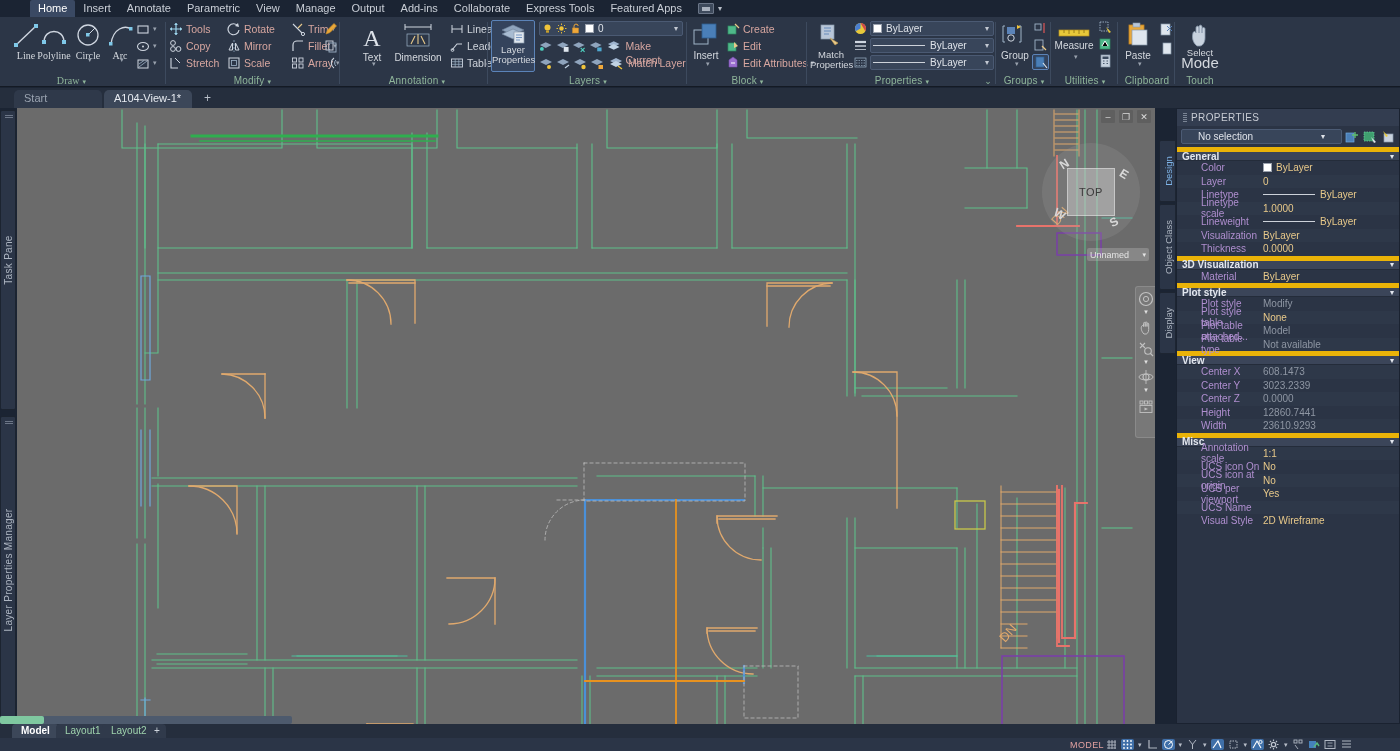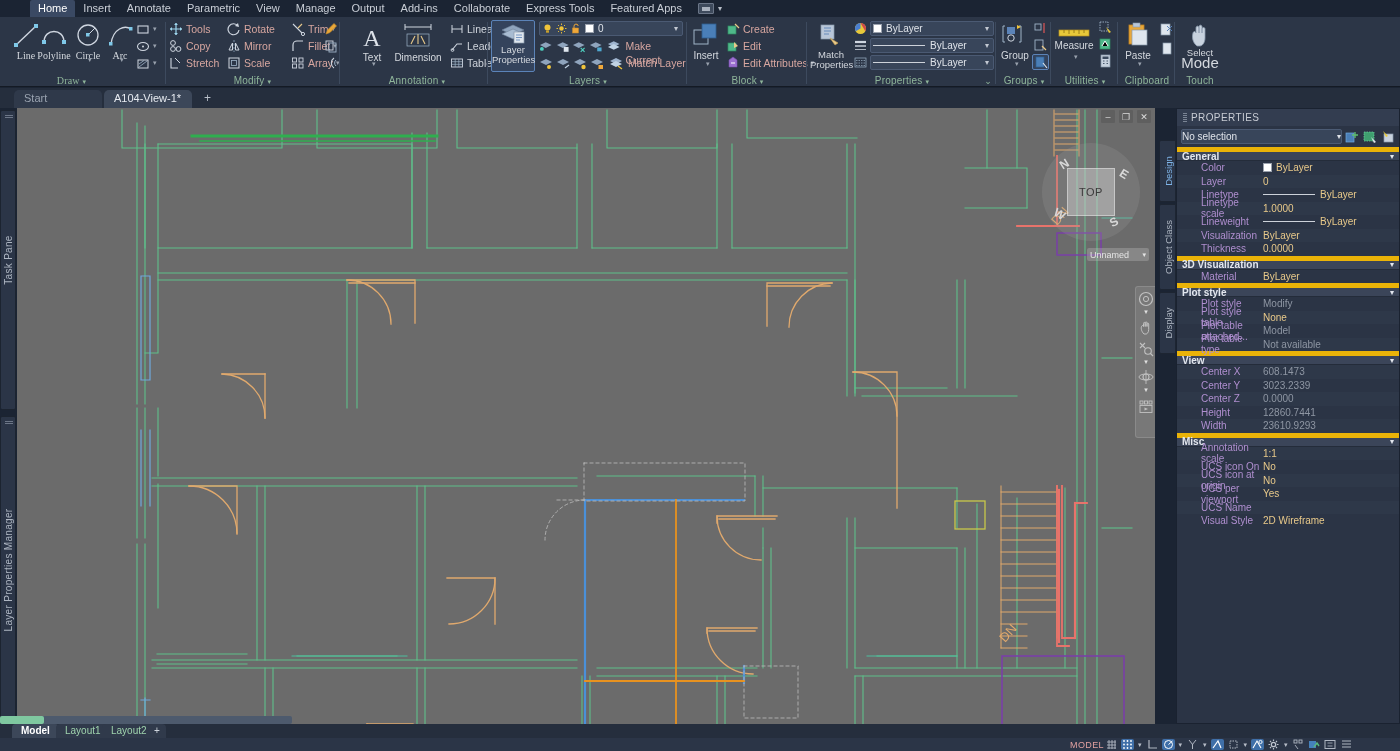--- a/index.html
+++ b/index.html
@@ -147,21 +147,21 @@
     height:17px; background:#333d50; display:flex; align-items:center; padding-left:6px;
     font-size:10px; color:#c8ccd4; letter-spacing:.4px;
   }
   .props-title .g3 {
     width:4px;height:9px;margin-right:4px;
     background:repeating-linear-gradient(to bottom,#7b8595 0 1px,transparent 1px 2px);
   }
   .sel-row { display:flex; align-items:center; padding:3px 3px 3px 4px; gap:3px;}
   .sel-combo {
     flex:1; height:15px; background:#38455a; border:1px solid #4c5b74; border-radius:2px;
-    display:flex; align-items:center; padding:0 0; font-size:10px; color:#dfe3e9;
+    display:flex; align-items:center; padding:0 16px; font-size:10px; color:#dfe3e9;
   }
   .sel-combo .arr { margin-left:auto; font-size:8px;}
   .pgroup {
     height:14px; background:#3b4559; display:flex; align-items:center;
     padding-left:5px; font-size:10px; color:#e3e7ee; font-weight:bold;
     border-top:5px solid #eab308; border-bottom:1px solid #242c3a;
   }
   .pgroup .arr { margin-left:auto; margin-right:5px; font-size:8px; font-weight:normal;}
   .prow { height:13.5px; display:flex; align-items:center; font-size:10px;}
   .prow:nth-child(odd) { background:#2e3849; }

